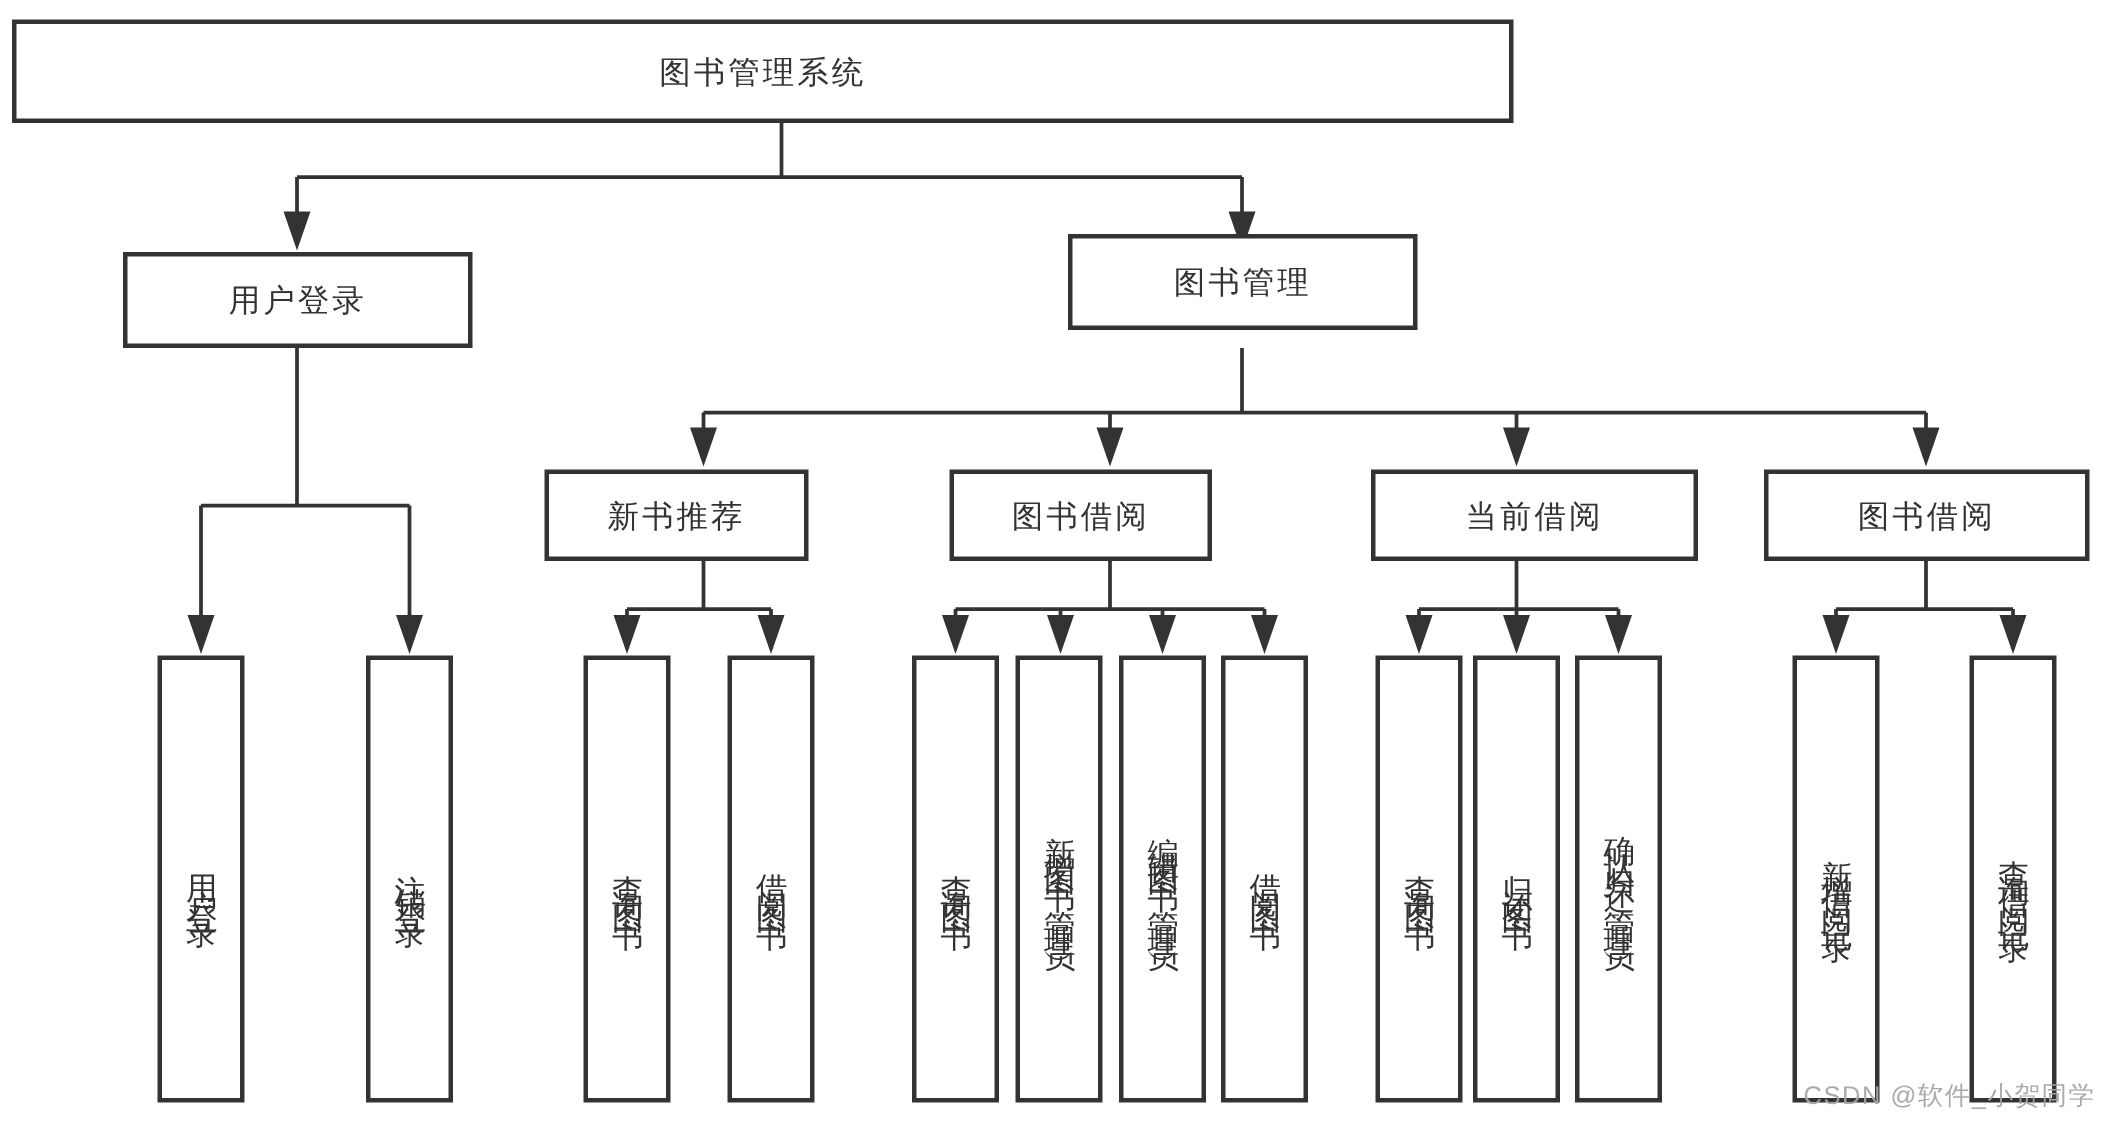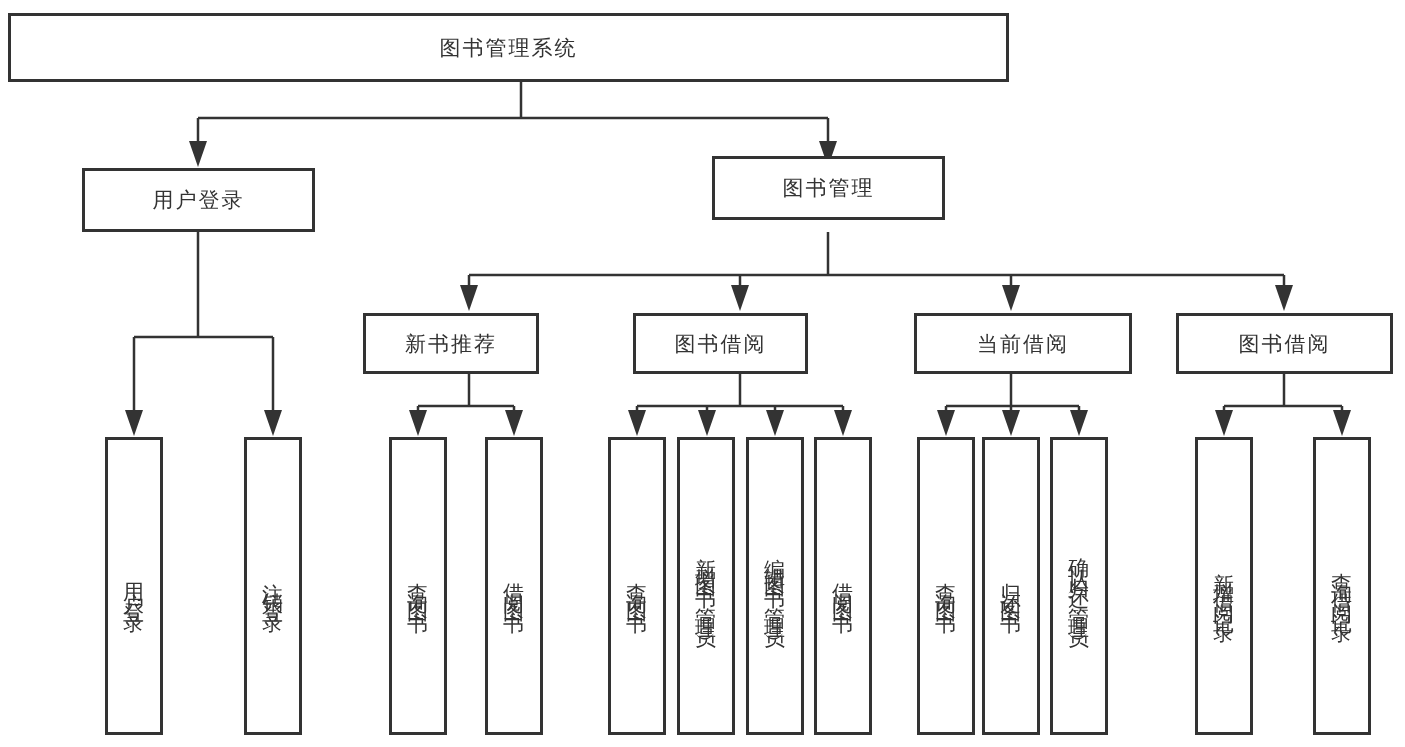--- a/index.html
+++ b/index.html
@@ -187,14 +187,15 @@
     <span>确认归还（管理员）</span>
   </div>
 
   <div class="node vnode" style="left:1195px; top:437px; width:58px; height:298px;">
     <span>新增借阅记录</span>
   </div>
   <div class="node vnode" style="left:1313px; top:437px; width:58px; height:298px;">
     <span>查询借阅记录</span>
   </div>
 
+  <div id="watermark">CSDN @软件_小贺同学</div>
 
 </div>
 
 </body></html>

